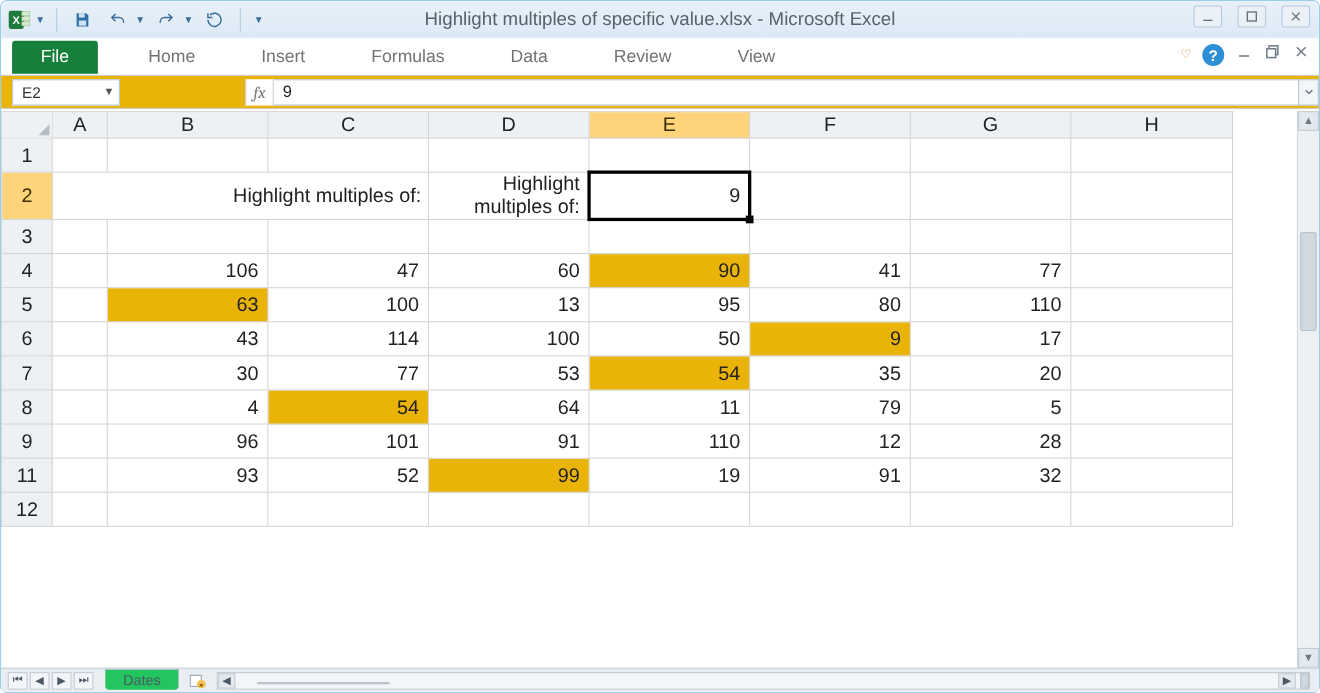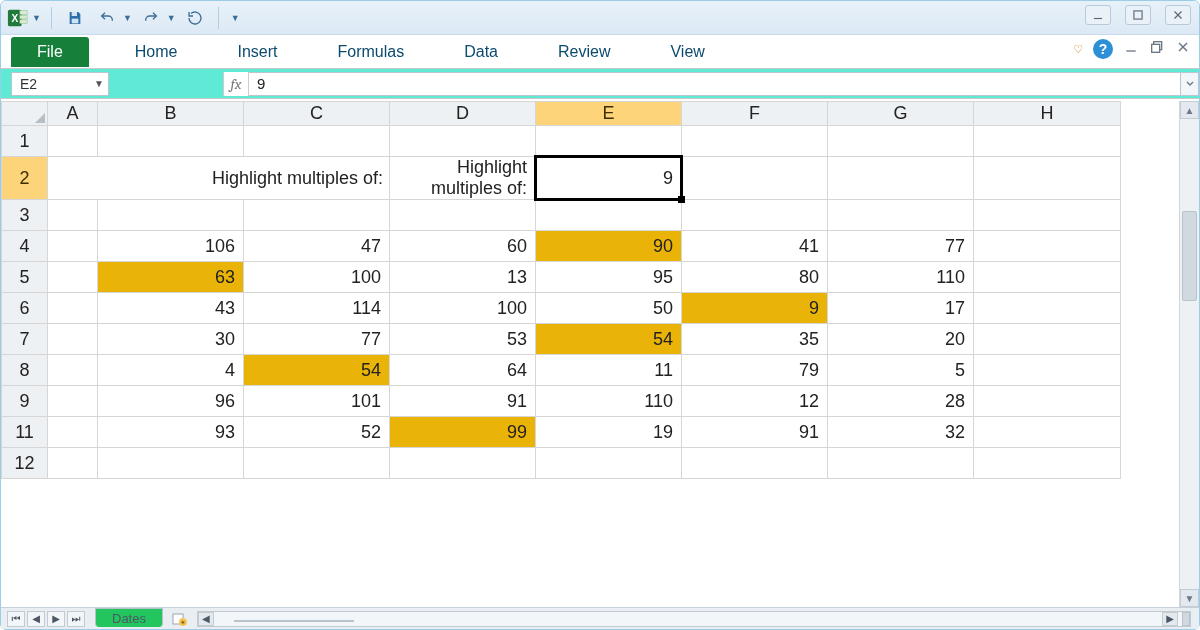--- a/index.html
+++ b/index.html
@@ -14,26 +14,26 @@
   .qat-btn { width: 26px; height: 24px; display:flex; align-items:center; justify-content:center; color:#3b6e99; border-radius:3px; }
   .qat-btn svg { width:16px; height:16px; }
   .qat-caret { font-size:9px; color:#3b6e99; margin-left:-3px; }
   .app-title { position:absolute; left:0; right:0; text-align:center; font-size:17px; color:#55636f; pointer-events:none; }
   .win-controls { position:absolute; right:8px; top:4px; display:flex; gap:14px; }
   .win-btn { width:26px; height:20px; display:flex; align-items:center; justify-content:center; color:#5a6b78; border:1px solid #b8cad9; border-radius:3px; background:#eaf2f8; }
   .win-btn svg { width:14px; height:14px; stroke:#5a6b78; }
   
   .ribbon-tabs { height: 34px; background:#fff; border-bottom:1px solid #c9c9c9; display:flex; align-items:center; padding-left:10px; position:relative; }
   .file-tab { background:#16803b; color:#fff; font-size:16px; padding:6px 26px; border-radius:3px 3px 0 0; margin-right:30px; margin-bottom:-1px; }
-  .rtab { font-size:16px; color:#0c4a6e; padding:6px 16px; margin-right:28px; cursor:default; }
+  .rtab { font-size:16px; color:#737373; padding:6px 16px; margin-right:28px; cursor:default; }
   .ribbon-right { position:absolute; right:8px; top:4px; display:flex; align-items:center; gap:10px; }
   .help-circle { width:20px; height:20px; border-radius:50%; background:#2d8fd6; color:#fff; font-size:14px; font-weight:bold; display:flex; align-items:center; justify-content:center; }
   .mini-btn svg { width:16px; height:16px; stroke:#6a7885; }
   
-  .fx-row { height: 30px; border-bottom:1px solid #c9c9c9; display:flex; align-items:center; background:#5eead4; }
+  .fx-row { height: 30px; border-bottom:1px solid #c9c9c9; display:flex; align-items:center; background:#eab308; }
   .namebox { width:98px; height:24px; margin:0 4px 0 10px; background:#fff; border:1px solid #b9c6d0; display:flex; align-items:center; justify-content:space-between; padding:0 4px 0 8px; font-size:14px; color:#333; }
   .namebox-caret { font-size:10px; color:#555; }
   .fx-gap { width: 110px; }
   .fx-label { font-style:italic; font-family: "Cambria", serif; font-size:15px; color:#777; width:26px; text-align:center; border-left:1px solid #ccc; border-right:1px solid #ccc; height:24px; line-height:24px; background:#fff; }
   .fx-input { flex:1; height:24px; background:#fff; border:1px solid #b9c6d0; border-left:none; padding:0 8px; font-size:15px; color:#222; display:flex; align-items:center; }
   .fx-expand { width:18px; height:24px; border:1px solid #b9c6d0; border-left:none; background:#f3f6f9; display:flex; align-items:center; justify-content:center; }
   
   .grid-wrap { position:absolute; top:100px; left:0; right:0; bottom:22px; display:flex; }
   .grid-main { flex:1; overflow:hidden; position:relative; }
   .vscroll { width:20px; background:#eef1f4; border-left:1px solid #d0d7dd; position:relative; }
@@ -110,20 +110,21 @@
         <span class="qat-caret">▼</span>
       <span class="qat-btn">
         <svg viewBox="0 0 24 24" fill="none" stroke="#3b6e99" stroke-width="2">
             <path d="M3 12a9 9 0 1 0 3-6.7"></path>
             <path d="M3 3v6h6"></path>
           </svg>
       </span>
       <span class="qat-sep"></span>
       <span class="qat-caret" style="margin-left:2px">▼</span>
     </div>
+    <div class="app-title">Highlight multiples of specific value.xlsx - Microsoft Excel</div>
     <div class="win-controls">
       <span class="win-btn">
           <svg viewBox="0 0 24 24" fill="none" stroke-width="2">
             <line x1="5" y1="18" x2="19" y2="18"></line>
           </svg>
         </span>
       <span class="win-btn">
           <svg viewBox="0 0 24 24" fill="none" stroke-width="2">
             <rect x="5" y="5" width="14" height="14"></rect>
           </svg>

